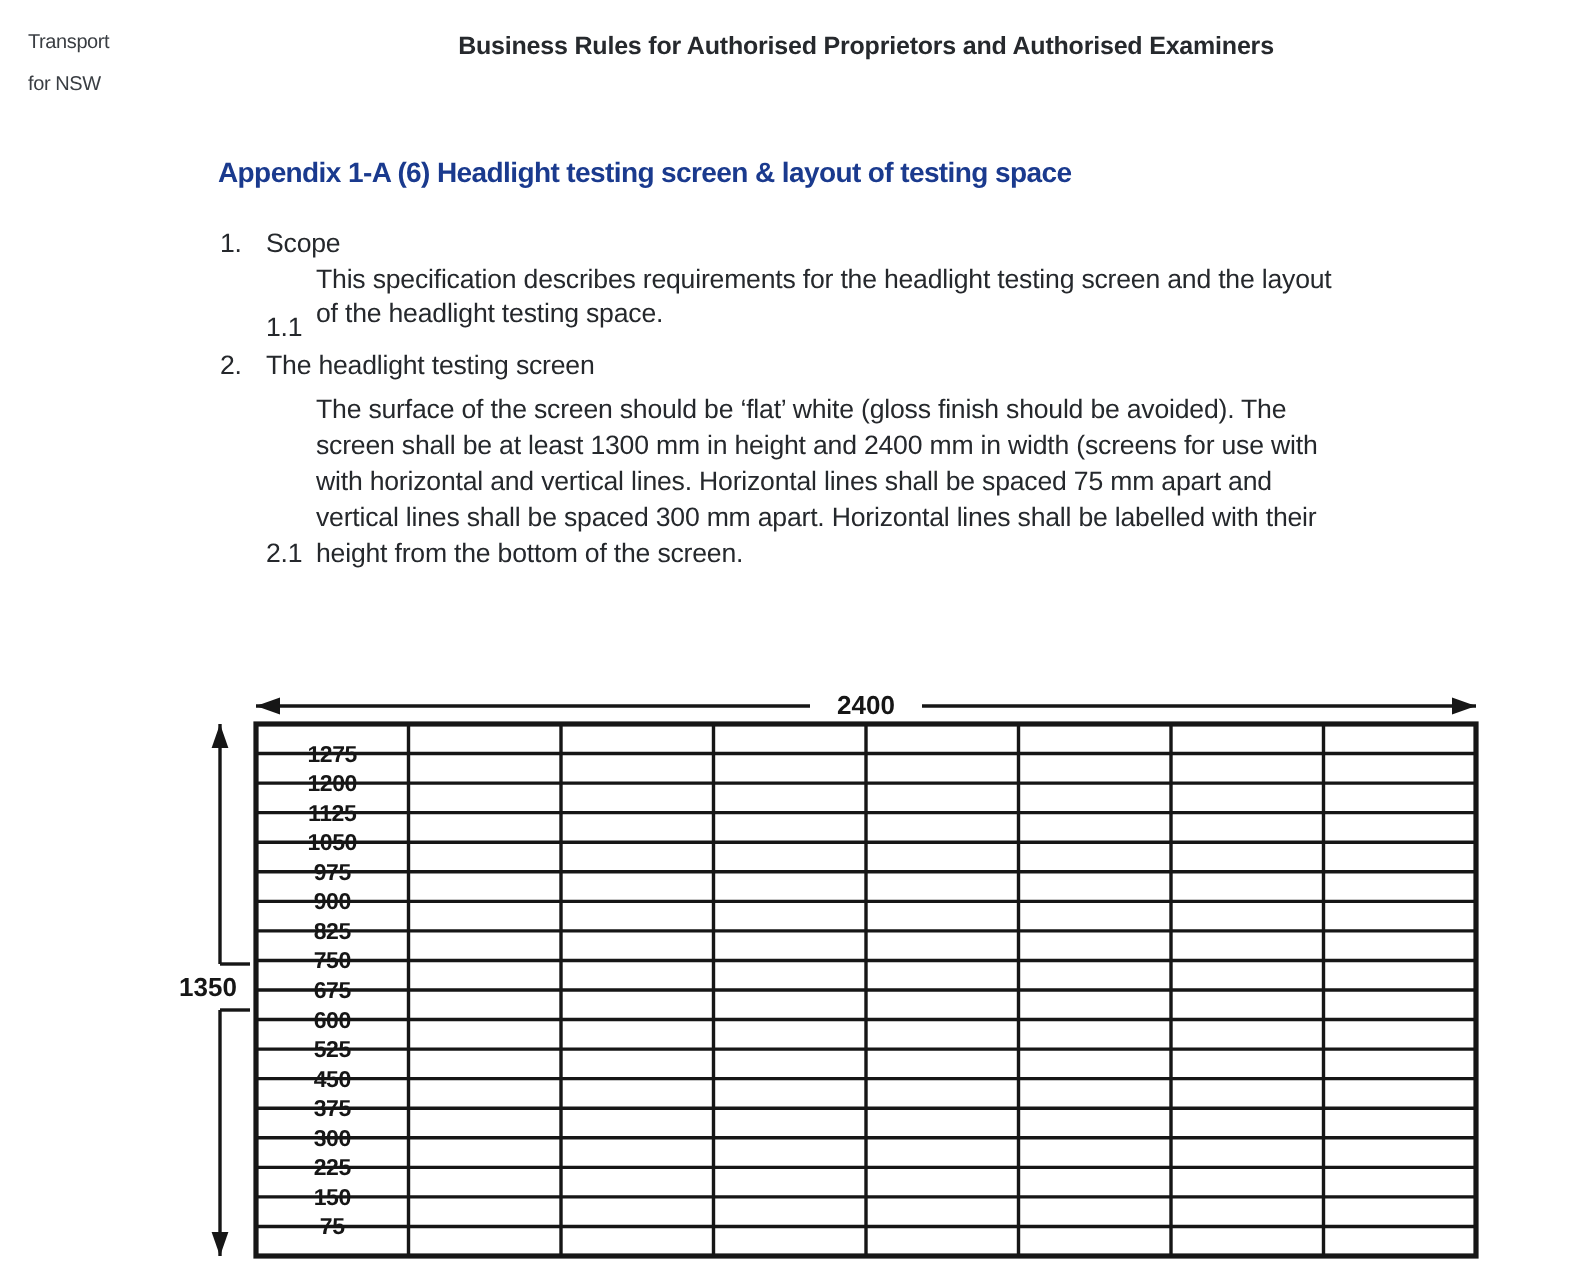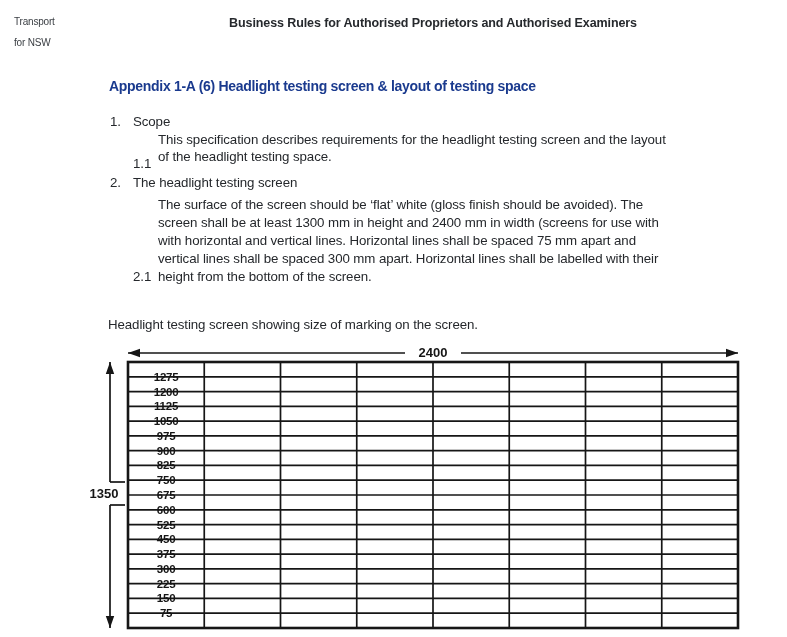--- a/index.html
+++ b/index.html
@@ -101,21 +101,20 @@
             <div>screen shall be at least 1300 mm in height and 2400 mm in width (screens for use with</div>
             <div>with horizontal and vertical lines. Horizontal lines shall be spaced 75 mm apart and</div>
             <div>vertical lines shall be spaced 300 mm apart. Horizontal lines shall be labelled with their</div>
             <div>height from the bottom of the screen.</div>
           </div>
       </div>
     </div>
 
   </div>
 
-  <div class="caption">Headlight testing screen showing size of marking on the screen.</div>
 
   <div class="diagram-wrap">
     <svg id="diagram-svg" width="680" height="299" viewBox="0 0 680 299">
         <line x1="48" y1="15" x2="325" y2="15" stroke="#161616" stroke-width="1.7"></line>
         <line x1="381" y1="15" x2="658" y2="15" stroke="#161616" stroke-width="1.7"></line>
         <polygon points="48,15 60,10.8 60,19.2" fill="#161616"></polygon>
         <polygon points="658,15 646,10.8 646,19.2" fill="#161616"></polygon>
         <text x="353" y="19" text-anchor="middle" class="dim-label">2400</text>
         <line x1="30" y1="24" x2="30" y2="144" stroke="#161616" stroke-width="1.7"></line>
         <line x1="30" y1="167" x2="30" y2="290" stroke="#161616" stroke-width="1.7"></line>

